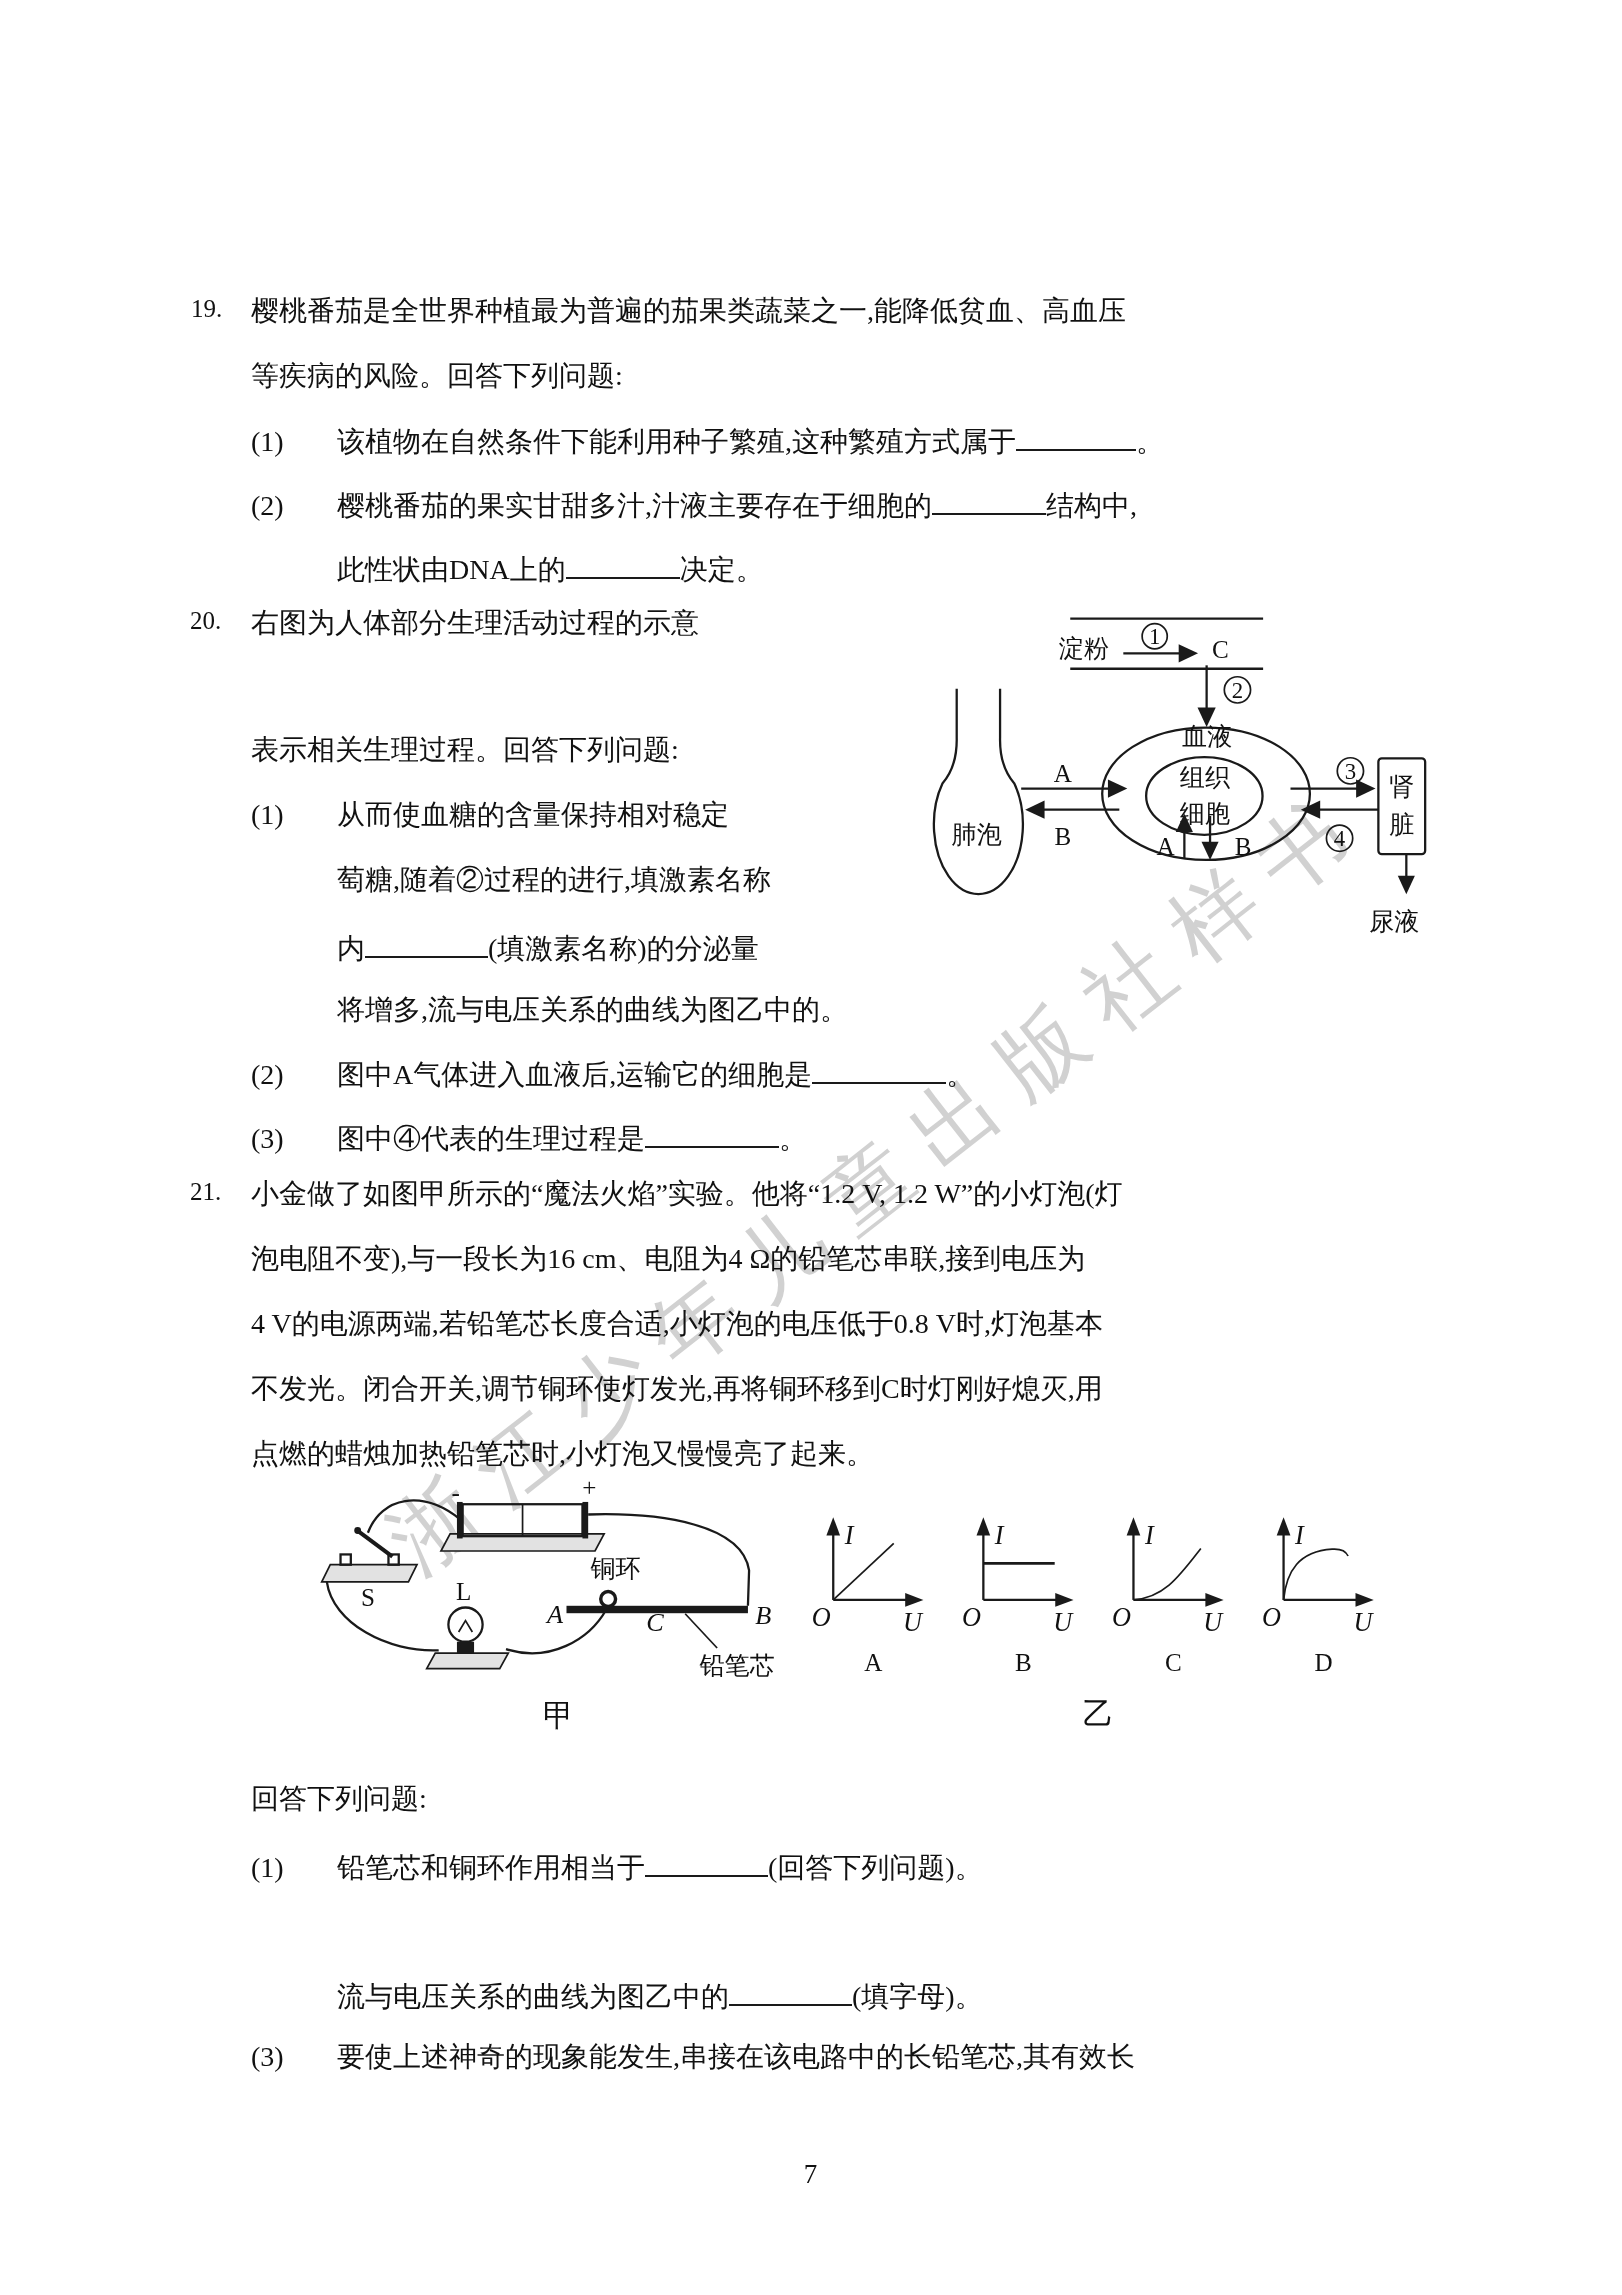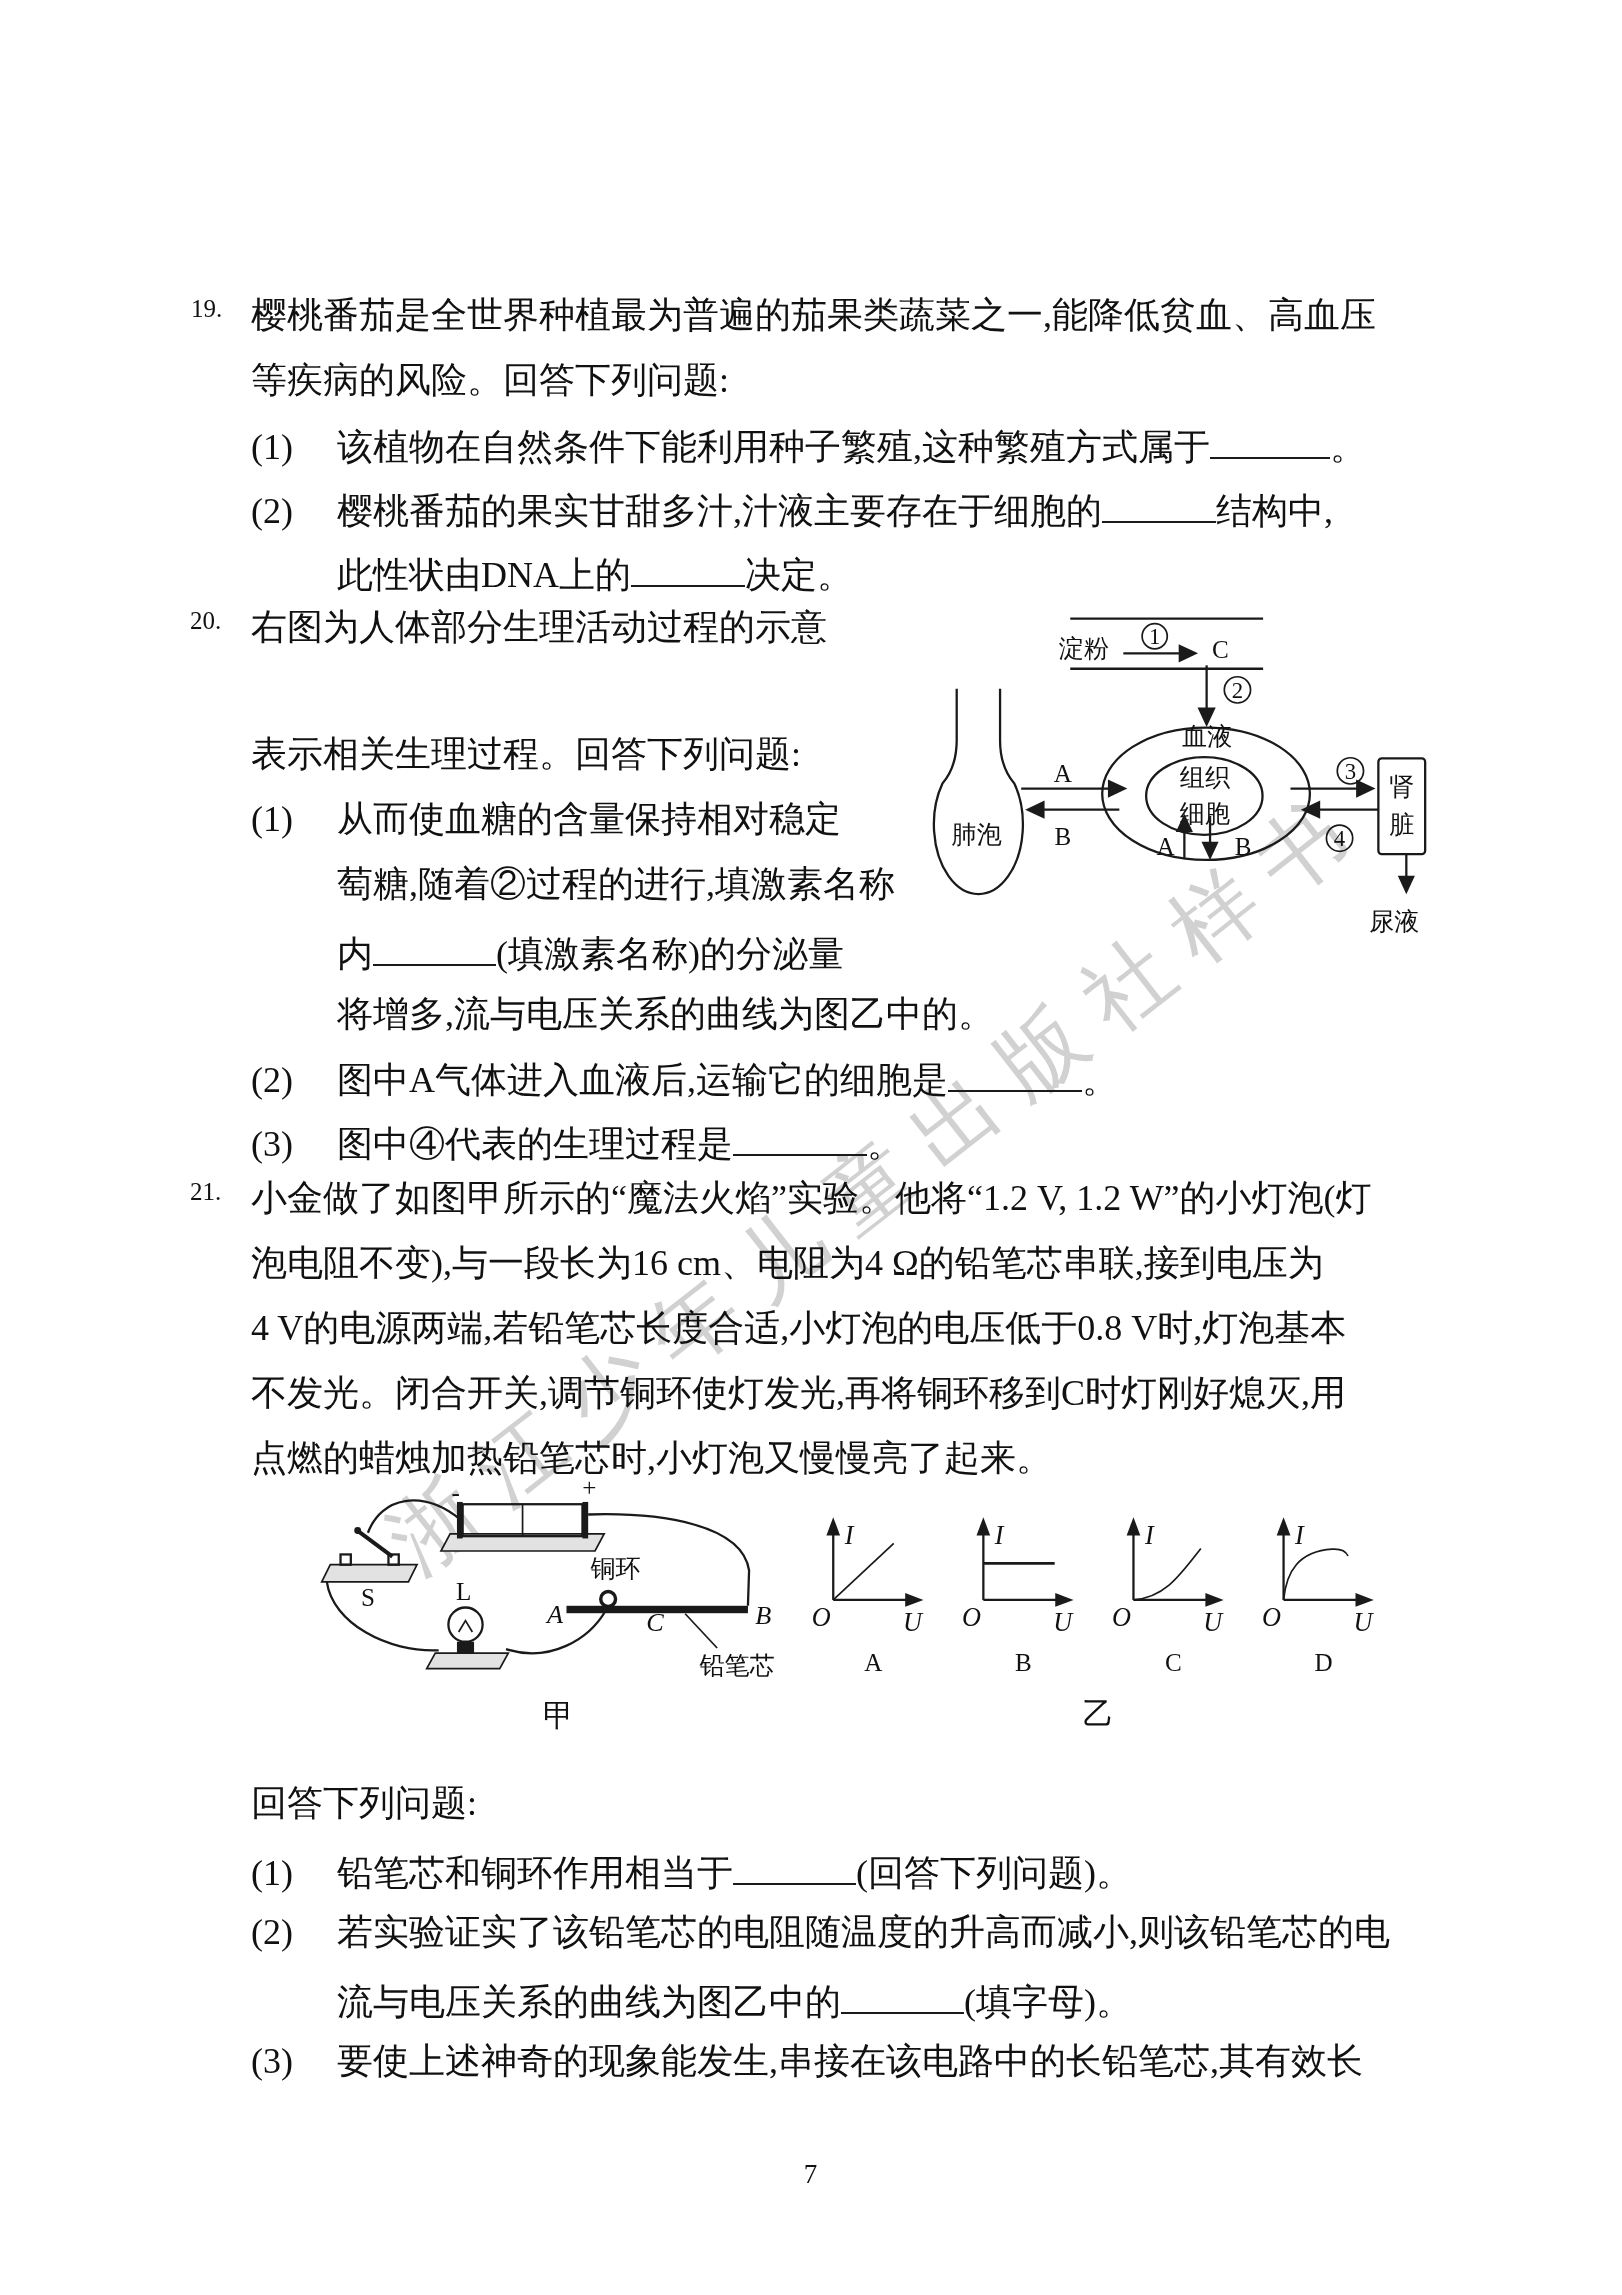--- a/index.html
+++ b/index.html
@@ -1,18 +1,18 @@
 <!DOCTYPE html>
 <html style="font-size:9px"><head>
 <meta charset="utf-8">
 <style>
   html,body{margin:0;padding:0;background:#888;}
   .page{position:relative;width:1622px;height:2295px;background:#ffffff;overflow:hidden;
         font-family:"Liberation Serif","DejaVu Serif",serif;color:#111;}
-  .line{position:absolute;white-space:nowrap;font-size:36px;line-height:1.2;}
+  .line{position:absolute;white-space:nowrap;font-size:28px;line-height:1.2;}
   .qnum{position:absolute;white-space:nowrap;font-size:25px;line-height:1.2;}
   .ilabel{display:inline-block;width:86px;}
   .blank{display:inline-block;height:1.0em;border-bottom:2.3px solid #1a1a1a;vertical-align:baseline;}
   .watermark{position:absolute;left:365px;top:1507px;transform:rotate(-38deg);transform-origin:0 0;
              font-size:86px;letter-spacing:24px;color:rgba(90,90,90,0.28);white-space:nowrap;}
   .pageno{position:absolute;left:776px;top:2159px;width:69px;text-align:center;font-size:27px;}
   svg{position:absolute;overflow:visible;}
   .dtxt{font-family:"Liberation Serif","DejaVu Serif",serif;font-size:44px;fill:#111;}
   .dsm{font-family:"Liberation Serif","DejaVu Serif",serif;font-size:40px;fill:#111;}
   .it{font-family:"Liberation Serif","DejaVu Serif",serif;font-style:italic;font-size:46px;fill:#111;}
@@ -218,23 +218,20 @@
     </g>
     <text class="cap" x="524" y="420" text-anchor="middle">乙</text>
   </svg>
 
   <div class="line" style="left:251px;top:1782px">回答下列问题:</div>
 
   <div class="line" style="left:251px;top:1847px">
     <span class="ilabel">(1)</span><span>铅笔芯和铜环作用相当于</span><span class="blank" style="width:123px"></span><span>(回答下列问题)。</span>
   </div>
 
-  <div class="line" style="left:251px;top:1911px">
-    <span class="ilabel">(2)</span><span>若实验证实了该铅笔芯的电阻随温度的升高而减小,则该铅笔芯的电</span>
-  </div>
   <div class="line" style="left:337px;top:1976px">
     <span>流与电压关系的曲线为图乙中的</span><span class="blank" style="width:123px"></span><span>(填字母)。</span>
   </div>
 
   <div class="line" style="left:251px;top:2040px">
     <span class="ilabel">(3)</span><span>要使上述神奇的现象能发生,串接在该电路中的长铅笔芯,其有效长</span>
   </div>
 
   <div class="pageno">7</div>
 

